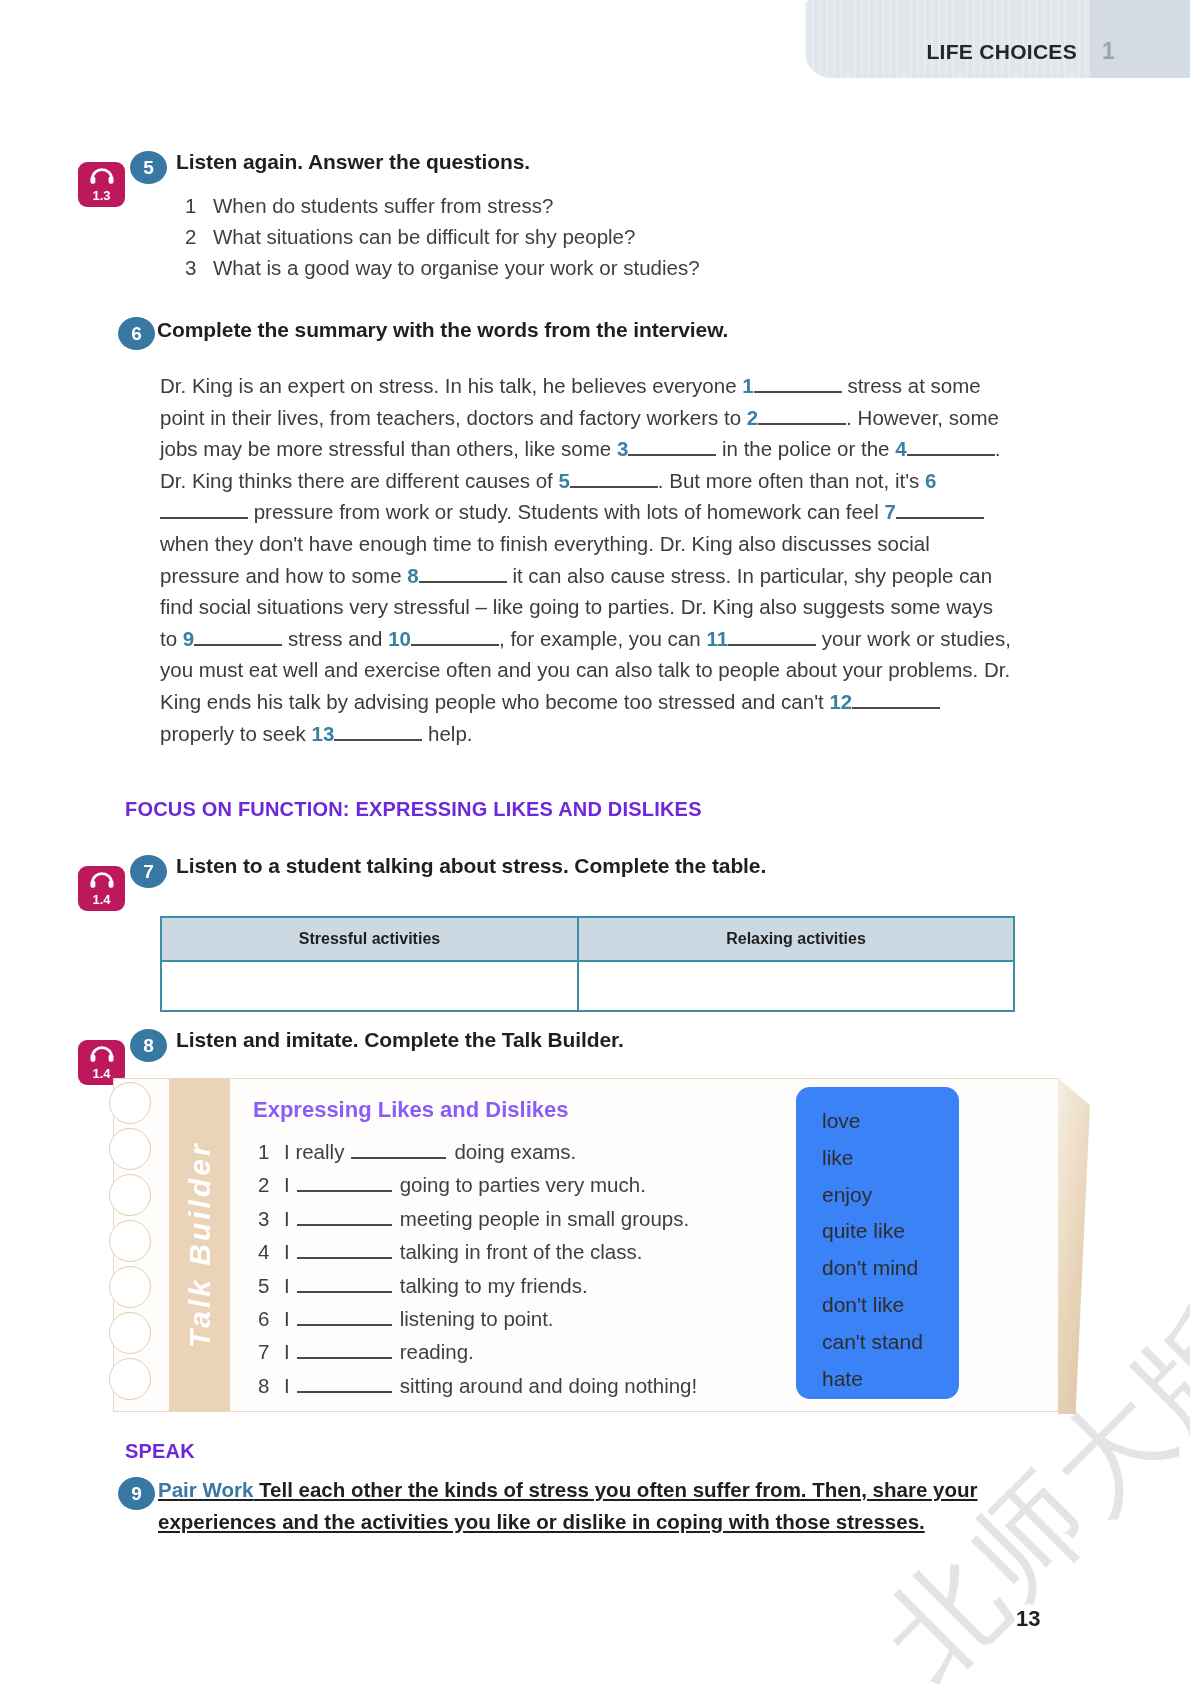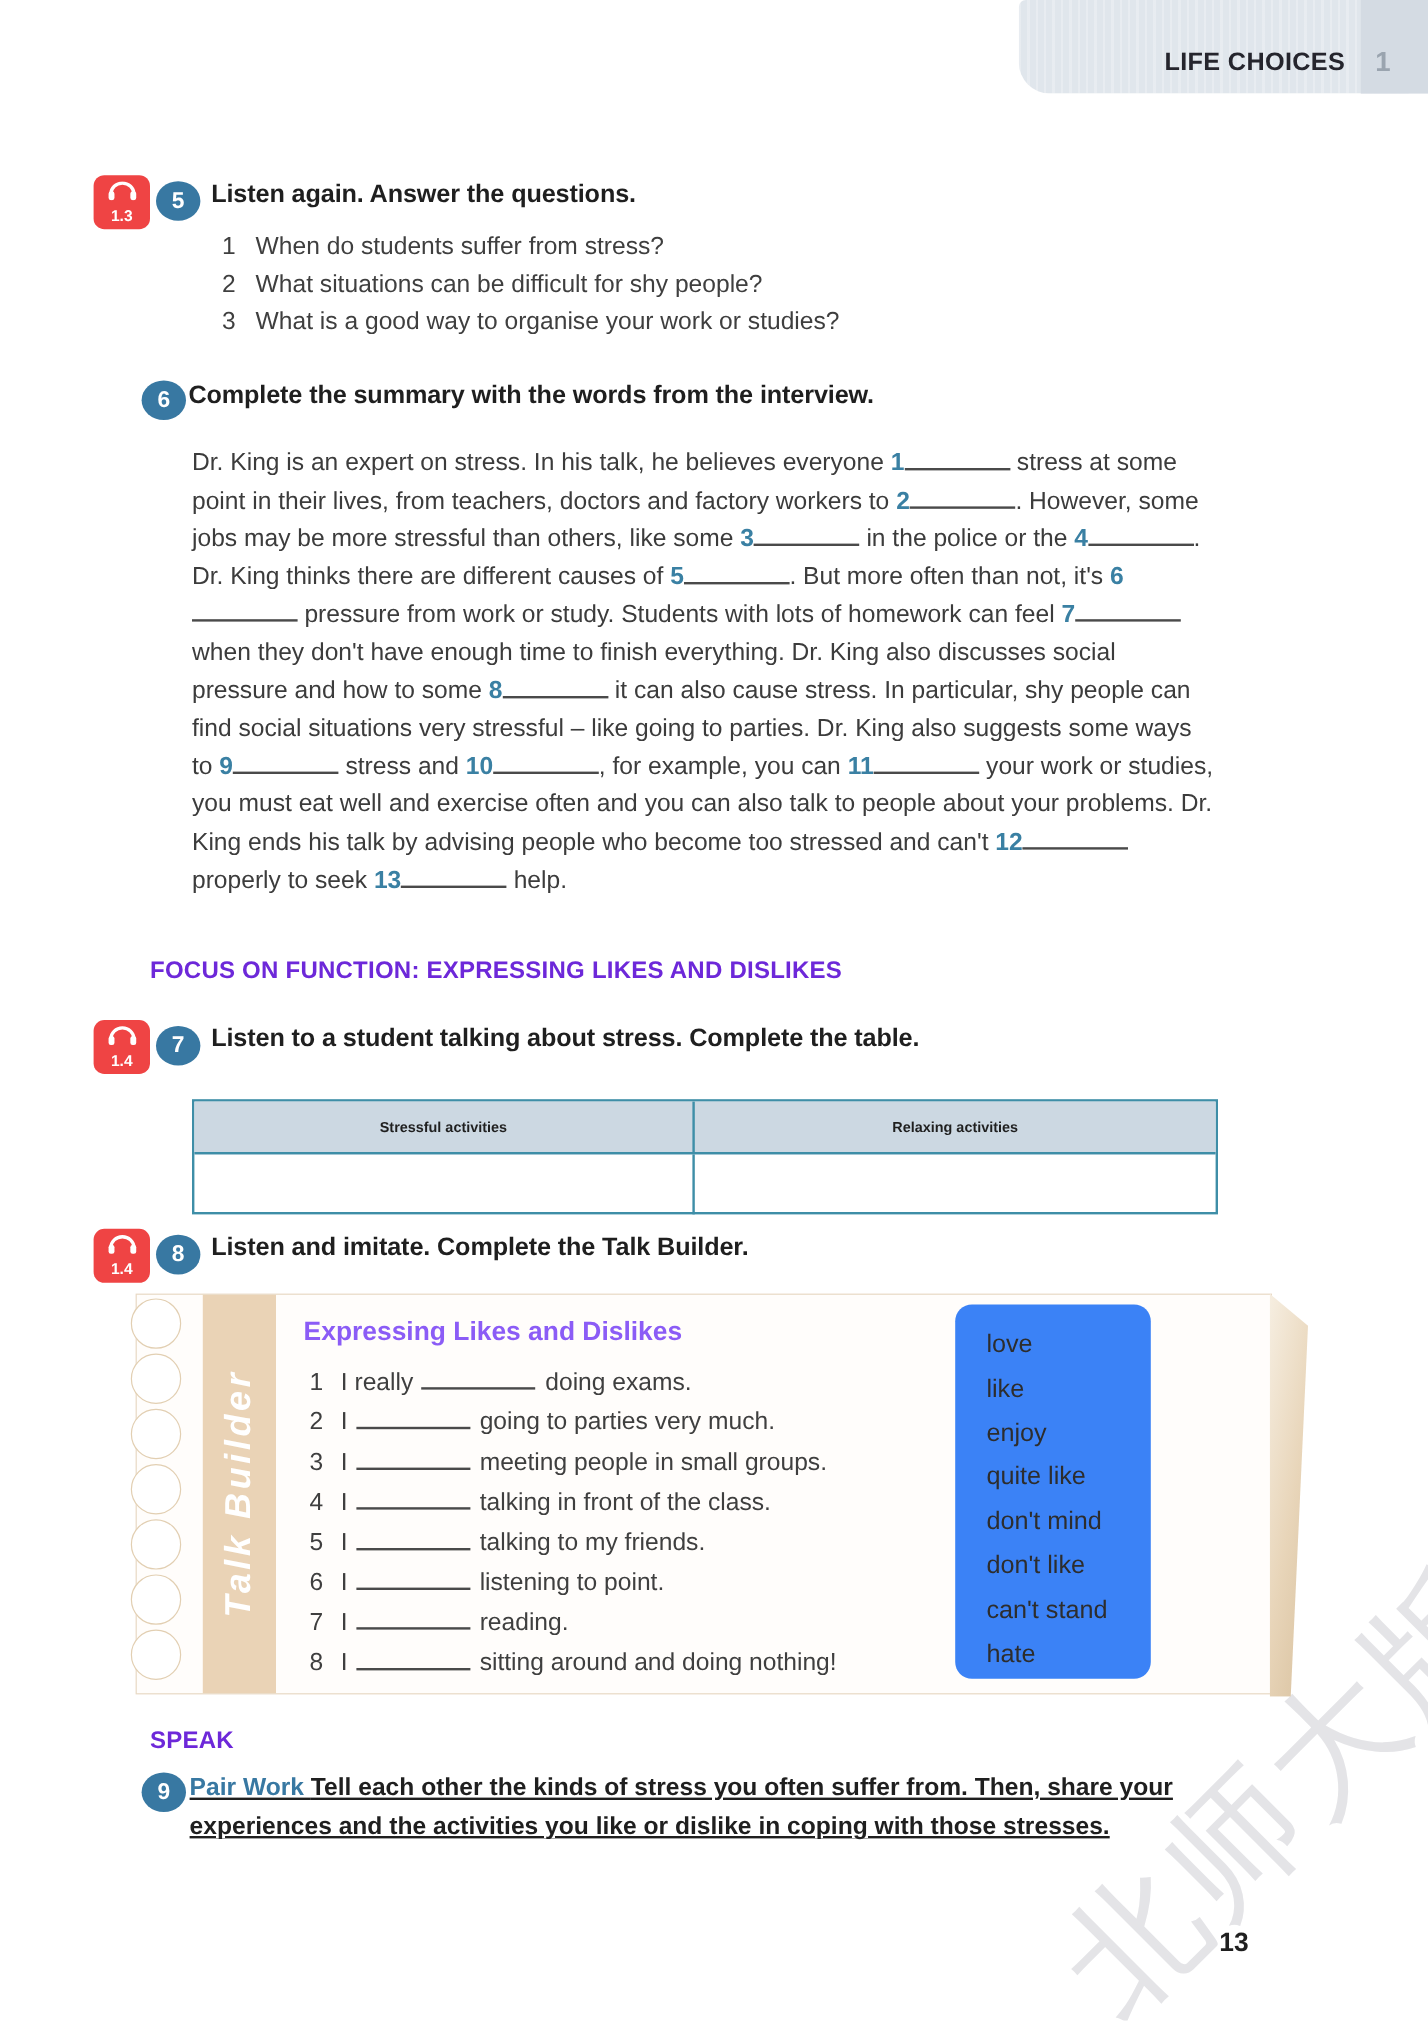--- a/index.html
+++ b/index.html
@@ -2,39 +2,39 @@
 <html><head>
 <meta charset="utf-8">
 <style>
   html,body{margin:0;padding:0;background:#ffffff;}
   .page{
     position:relative;width:1190px;height:1684px;background:#ffffff;overflow:hidden;
     font-family:"Liberation Sans", sans-serif;color:#3c3c3c;
   }
   
   .banner{
-    position:absolute;top:0;left:849px;width:325px;height:78px;
+    position:absolute;top:0;left:805px;width:325px;height:78px;
     background:#e0e6ec;
     background-image:repeating-linear-gradient(90deg,rgba(255,255,255,.25) 0 2px,rgba(0,0,0,0) 2px 7px);
     border-radius:6px 0 0 26px;
   }
   .banner-title{
     position:absolute;left:0;top:40px;width:272px;text-align:right;
     font-size:21px;font-weight:700;color:#25252d;letter-spacing:.3px;
   }
   .banner-band{
     position:absolute;top:0;left:285px;width:100px;height:78px;background:#d4dbe3;
   }
   .banner-unit{
     position:absolute;left:12px;top:38px;font-size:23px;font-weight:700;color:#9aa4af;
   }
   
   .audio-badge{
-    position:absolute;width:47px;height:45px;border-radius:9px;background:#ef4444;
-    display:flex;flex-direction:column;align-items:center;justify-content:center;
+    position:absolute;width:47px;height:45px;border-radius:9px;background:#be185d;
+    display:flex;flex-direction:column;align-items:center;justify-content:center;margin-top:16px;
   }
   .audio-badge .track{font-size:13px;font-weight:700;color:#fff;line-height:13px;margin-top:1px;}
   .numbubble{
     position:absolute;width:37px;height:33px;border-radius:50%;background:#3878a2;
     color:#fff;font-size:19px;font-weight:700;text-align:center;line-height:33px;
   }
   .extitle{
     position:absolute;font-size:21px;font-weight:700;color:#1f1f1f;letter-spacing:-.1px;
   }
   
@@ -56,21 +56,21 @@
     position:absolute;font-size:20px;font-weight:800;color:#6d28d9;letter-spacing:.2px;
   }
   
   .acts-table{
     position:absolute;left:160px;top:916px;width:855px;height:96px;
     border:2px solid #3e8ea7;box-sizing:border-box;background:#fff;
   }
   .acts-head{display:flex;height:42px;background:#ccd8e2;border-bottom:2px solid #3e8ea7;}
   .acts-head .hcell{
     display:flex;align-items:center;justify-content:center;
-    font-size:12px;font-weight:700;color:#1f1f1f;
+    font-size:16px;font-weight:700;color:#1f1f1f;
   }
   .acts-body{display:flex;height:50px;}
   .c1{width:49%;border-right:2px solid #3e8ea7;box-sizing:border-box;}
   .c2{width:51%;}
   
   .panel{
     position:absolute;left:113px;top:1078px;width:947px;height:334px;
     background:#fffdfb;border:1px solid #e8d9c5;box-sizing:border-box;
   }
   .panel-curl{

